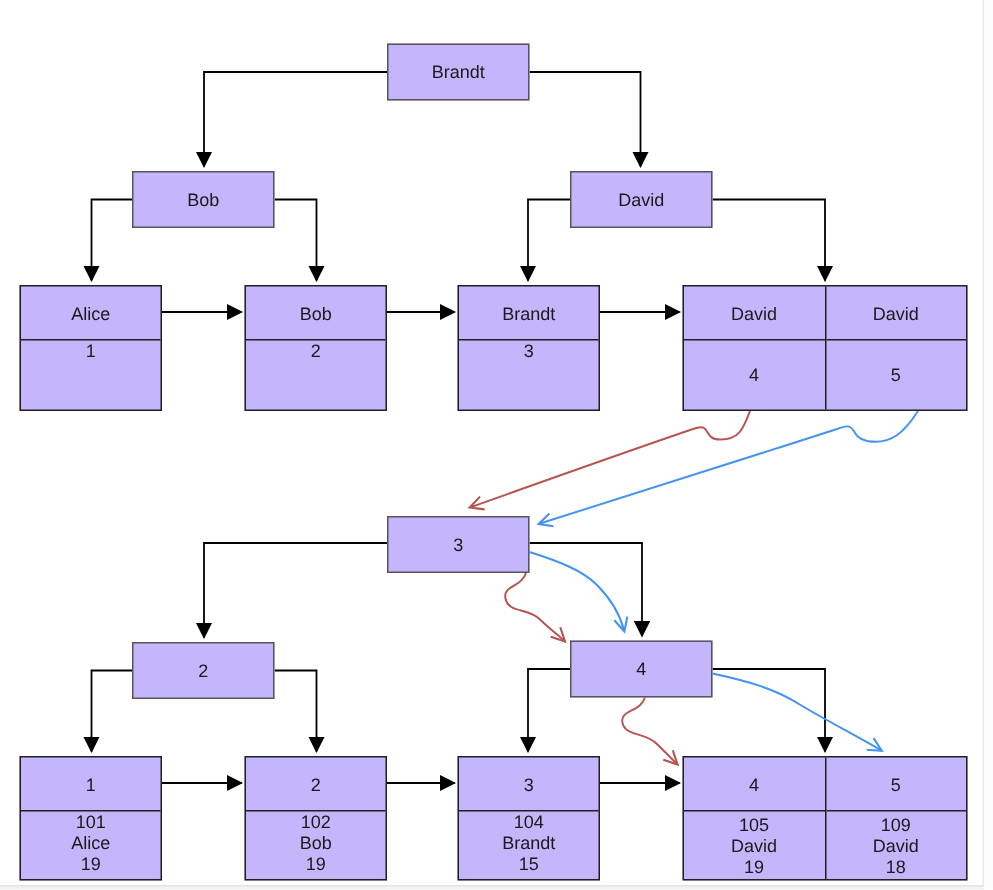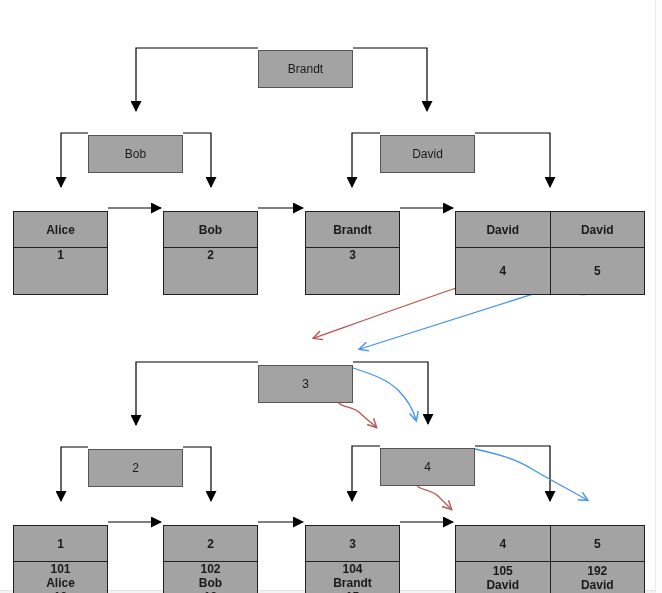--- a/index.html
+++ b/index.html
@@ -3,26 +3,26 @@
 <meta charset="utf-8">
 <style>
   html,body{margin:0;padding:0;}
   body{
     width:662px;height:593px;position:relative;overflow:hidden;
     background:#ffffff;
     font-family:"Liberation Sans", sans-serif;
     font-size:12px;color:#1a1a1a;
   }
   #canvas-svg{position:absolute;left:0;top:0;z-index:1;}
-  .box{position:absolute;box-sizing:border-box;background:#a3a3a3;z-index:2;margin-top:21px;}
+  .box{position:absolute;box-sizing:border-box;background:#c4b5fd;z-index:2;}
   .inode{
     border:1px solid #565656;
     display:flex;align-items:center;justify-content:center;
   }
-  .leaf{border:1px solid #202020;font-weight:bold;}
+  .leaf{border:1px solid #202020;}
   .leaf-cols{display:flex;width:100%;height:100%;}
   .leaf-cell{flex:1 1 50%;display:flex;flex-direction:column;}
   .leaf-cell.divided{border-right:1px solid #202020;}
   .leaf-key{
     box-sizing:border-box;border-bottom:1px solid #202020;
     display:flex;align-items:center;justify-content:center;
   }
   .top-row .leaf-key{height:36px;}
   .bot-row .leaf-key{height:36px;}
   .leaf-val{
@@ -170,18 +170,18 @@
 <div class="box leaf bot-row" style="left:455px;top:504px;width:190px;height:83px;">
   <div class="leaf-cols">
     <div class="leaf-cell divided">
       <div class="leaf-key">4</div>
       <div class="leaf-val">105
 David
 19</div>
     </div>
     <div class="leaf-cell">
       <div class="leaf-key">5</div>
-      <div class="leaf-val">192
+      <div class="leaf-val">109
 David
 18</div>
     </div>
   </div>
 </div>
 
 </body></html>

